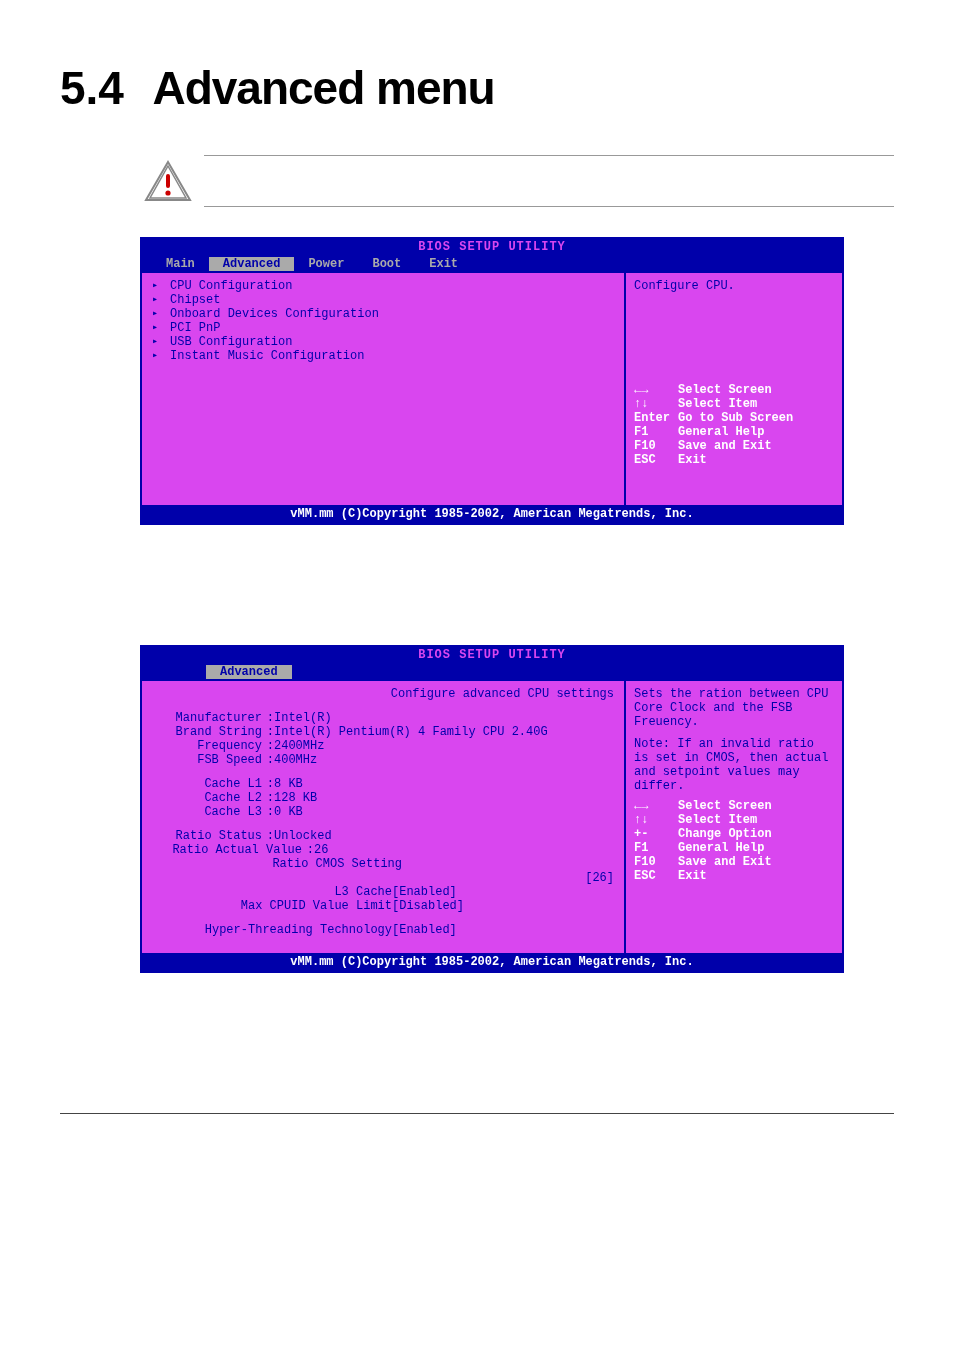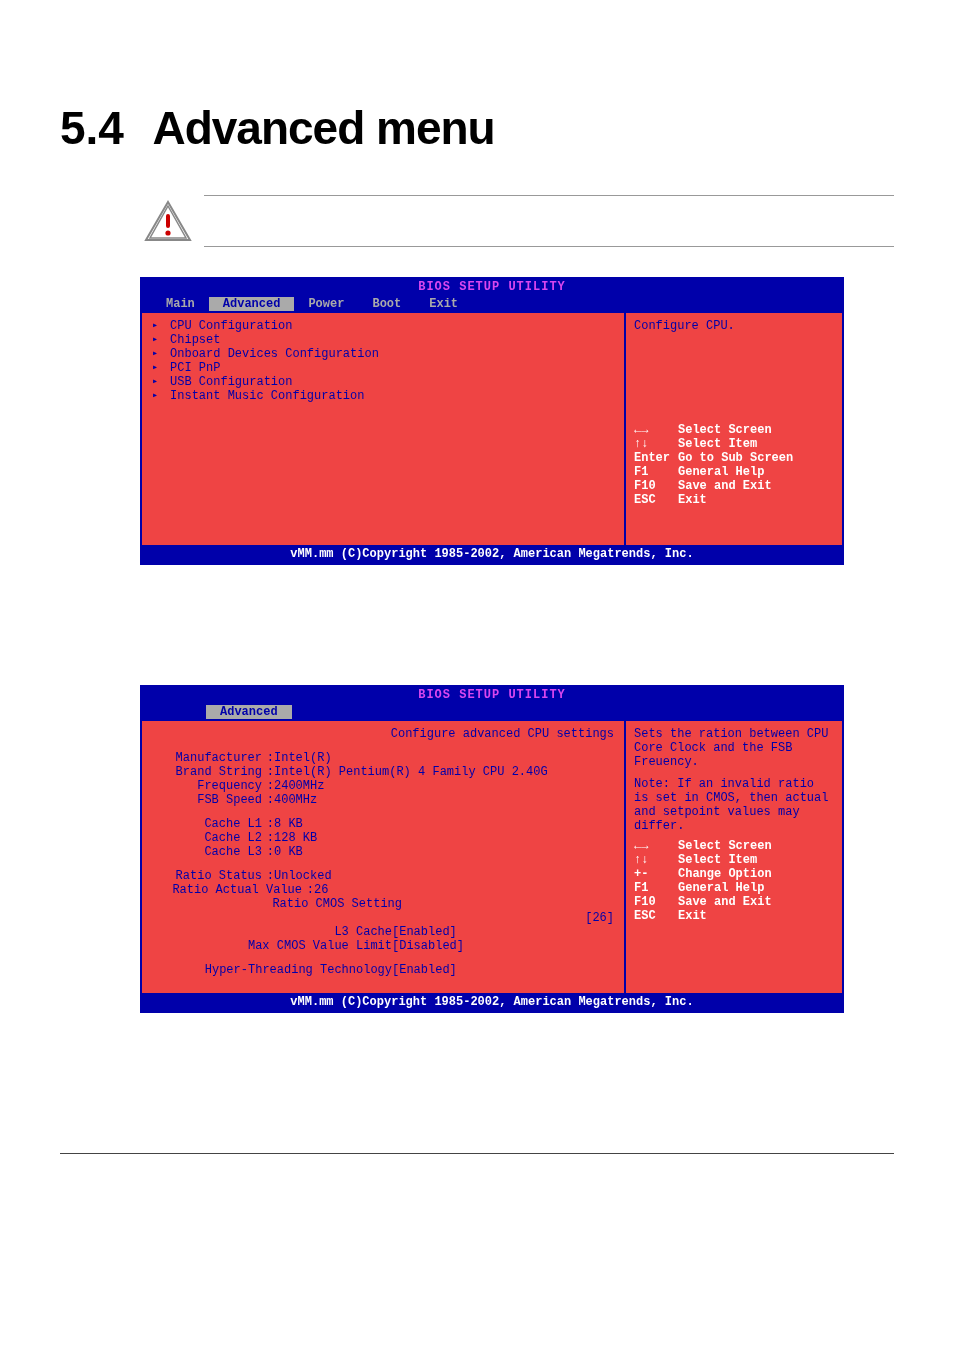--- a/index.html
+++ b/index.html
@@ -4,21 +4,20 @@
 <style>
   body {
     margin: 0;
     padding: 0;
     background: #ffffff;
     font-family: Arial, Helvetica, sans-serif;
     width: 954px;
   }
   .page {
     padding: 61px 60px 40px 60px;
-    margin-top: 40px;
   }
   .heading {
     margin-bottom: 40px;
   }
   .heading-num {
     font-family: Arial, sans-serif;
     font-weight: 900;
     font-size: 46px;
     color: #000;
     display: inline-block;
@@ -79,21 +78,21 @@
   .bios-menu span {
     padding: 0 14px;
     font-weight: bold;
   }
   .bios-menu .active {
     background: #aaaaaa;
     color: #0000aa;
   }
   .bios-body {
     display: flex;
-    background: #ef4444;
+    background: #d946ef;
   }
   .bios-left {
     flex: 1;
     padding: 6px 10px;
     color: #0000aa;
     border-right: 2px solid #0000aa;
     min-height: 220px;
   }
   .bios-right {
     width: 200px;
@@ -292,21 +291,21 @@
 
         <div class="opt-row sub-indent">
             <span class="opt-label">Ratio CMOS Setting</span>
             <span class="opt-val">[26]</span>
           </div>
         <div class="opt-row">
             <span class="opt-label">L3 Cache</span>
             <span class="opt-val">[Enabled]</span>
           </div>
         <div class="opt-row">
-            <span class="opt-label">Max CMOS Value Limit</span>
+            <span class="opt-label">Max CPUID Value Limit</span>
             <span class="opt-val">[Disabled]</span>
           </div>
         <div style="height:10px;"></div>
         <div class="opt-row">
             <span class="opt-label">Hyper-Threading Technology</span>
             <span class="opt-val">[Enabled]</span>
           </div>
       </div>
       <div class="bios-right">
         <div>Sets the ration between CPU Core Clock and the FSB Freuency.</div>

